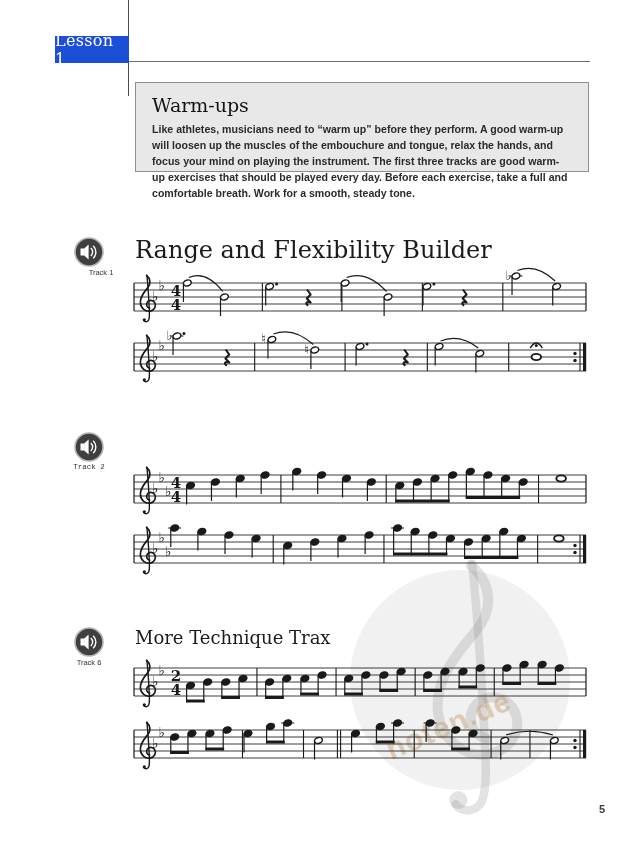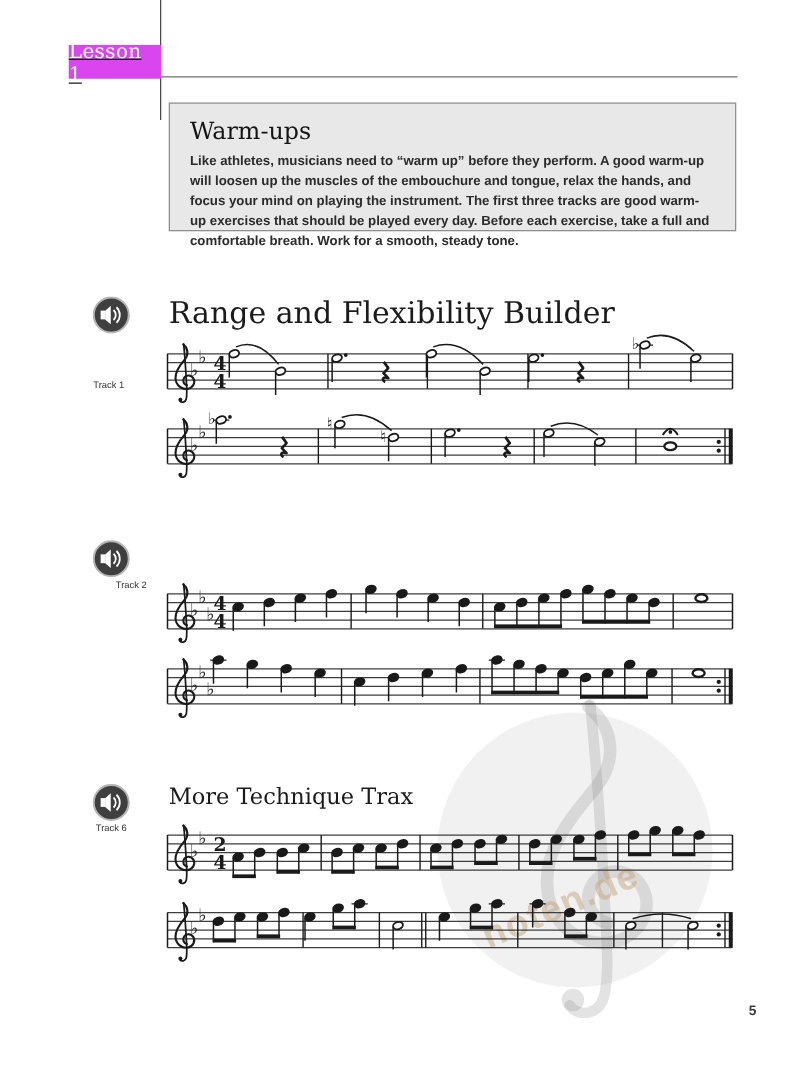--- a/index.html
+++ b/index.html
@@ -1,23 +1,23 @@
 <!DOCTYPE html>
 <html><head>
 <meta charset="utf-8">
 <style>
   html,body{margin:0;padding:0;background:#fff;}
   #page{position:relative;width:640px;height:853px;background:#ffffff;overflow:hidden;
         font-family:"Liberation Sans",sans-serif;color:#1a1a1a;}
   .vline{position:absolute;left:128px;top:0;width:1px;height:96px;background:#4a4a4a;}
   .hline{position:absolute;left:128px;top:61px;width:462px;height:1px;background:#6e6e6e;}
-  .lesson{position:absolute;left:55px;top:36px;width:74px;height:27px;background:#d946ef;
-          display:flex;align-items:center;justify-content:center;text-decoration:underline;}
+  .lesson{position:absolute;left:55px;top:36px;width:74px;height:27px;background:#1d4ed8;
+          display:flex;align-items:center;justify-content:center;}
   .lesson span{color:#fff;font-family:"DejaVu Serif","Liberation Serif",serif;font-size:16px;letter-spacing:.3px;}
-  .warmups{position:absolute;left:135px;top:82px;width:454px;height:103px;box-sizing:border-box;
+  .warmups{position:absolute;left:135px;top:82px;width:454px;height:90px;box-sizing:border-box;
            background:#e8e8e8;border:1px solid #8f8f8f;padding:11px 16px 10px 16px;}
   .wu-title{font-family:"DejaVu Serif","Liberation Serif",serif;font-size:19px;color:#141414;margin-bottom:6px;}
   .wu-body{font-size:10.6px;line-height:1.5;color:#2b2b2b;max-width:428px;font-weight:bold;}
   .trackbtn{position:absolute;width:30px;height:30px;}
   .tracklabel{position:absolute;width:62px;text-align:center;font-size:7.5px;color:#333;}
   .sectitle{position:absolute;left:135px;font-family:"DejaVu Serif","Liberation Serif",serif;color:#1b1b1b;}
   .t1{top:236px;font-size:24px;}
   .t2{top:432px;font-size:22px;}
   .t3{top:627px;font-size:18px;text-align:right;}
   #staves{position:absolute;left:0;top:0;width:640px;height:853px;z-index:2;}
@@ -59,33 +59,33 @@
 
   <div class="trackbtn z2" style="left:74px;top:237px;">
     <svg width="30" height="30" viewBox="0 0 30 30">
       <circle cx="15" cy="15" r="14" fill="#3f3f3f" stroke="#b5b5b5" stroke-width="1.6"></circle>
       <rect x="6.5" y="11.5" width="3.6" height="7" fill="#fff"></rect>
       <polygon points="10.1,11.5 14.6,7.6 14.6,22.4 10.1,18.5" fill="#fff"></polygon>
       <path d="M16.8,11 A5.3,5.3 0 0 1 16.8,19" stroke="#fff" stroke-width="1.4" fill="none"></path>
       <path d="M19.2,8.8 A8.6,8.6 0 0 1 19.2,21.2" stroke="#fff" stroke-width="1.4" fill="none"></path>
     </svg>
   </div>
-  <div class="tracklabel z2" style="left:56px;top:268px;margin-top:35px;">Track 1</div>
+  <div class="tracklabel z2" style="left:70px;top:268px;">Track 1</div>
   <div class="sectitle t1 z2">Range and Flexibility Builder</div>
 
   <div class="trackbtn z2" style="left:74px;top:432px;">
     <svg width="30" height="30" viewBox="0 0 30 30">
       <circle cx="15" cy="15" r="14" fill="#3f3f3f" stroke="#b5b5b5" stroke-width="1.6"></circle>
       <rect x="6.5" y="11.5" width="3.6" height="7" fill="#fff"></rect>
       <polygon points="10.1,11.5 14.6,7.6 14.6,22.4 10.1,18.5" fill="#fff"></polygon>
       <path d="M16.8,11 A5.3,5.3 0 0 1 16.8,19" stroke="#fff" stroke-width="1.4" fill="none"></path>
       <path d="M19.2,8.8 A8.6,8.6 0 0 1 19.2,21.2" stroke="#fff" stroke-width="1.4" fill="none"></path>
     </svg>
   </div>
-  <div class="tracklabel z2" style="left:74px;top:463px;">Track 2</div>
+  <div class="tracklabel z2" style="left:58px;top:463px;font-family:Liberation Mono, monospace;">Track 2</div>
 
   <div class="trackbtn z2" style="left:74px;top:627px;">
     <svg width="30" height="30" viewBox="0 0 30 30">
       <circle cx="15" cy="15" r="14" fill="#3f3f3f" stroke="#b5b5b5" stroke-width="1.6"></circle>
       <rect x="6.5" y="11.5" width="3.6" height="7" fill="#fff"></rect>
       <polygon points="10.1,11.5 14.6,7.6 14.6,22.4 10.1,18.5" fill="#fff"></polygon>
       <path d="M16.8,11 A5.3,5.3 0 0 1 16.8,19" stroke="#fff" stroke-width="1.4" fill="none"></path>
       <path d="M19.2,8.8 A8.6,8.6 0 0 1 19.2,21.2" stroke="#fff" stroke-width="1.4" fill="none"></path>
     </svg>
   </div>

